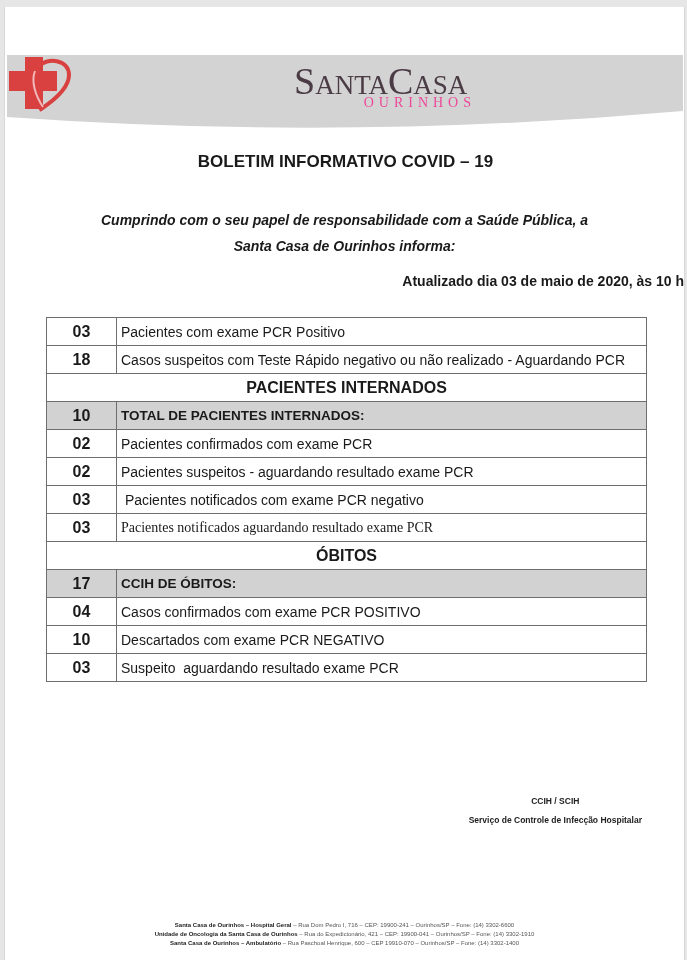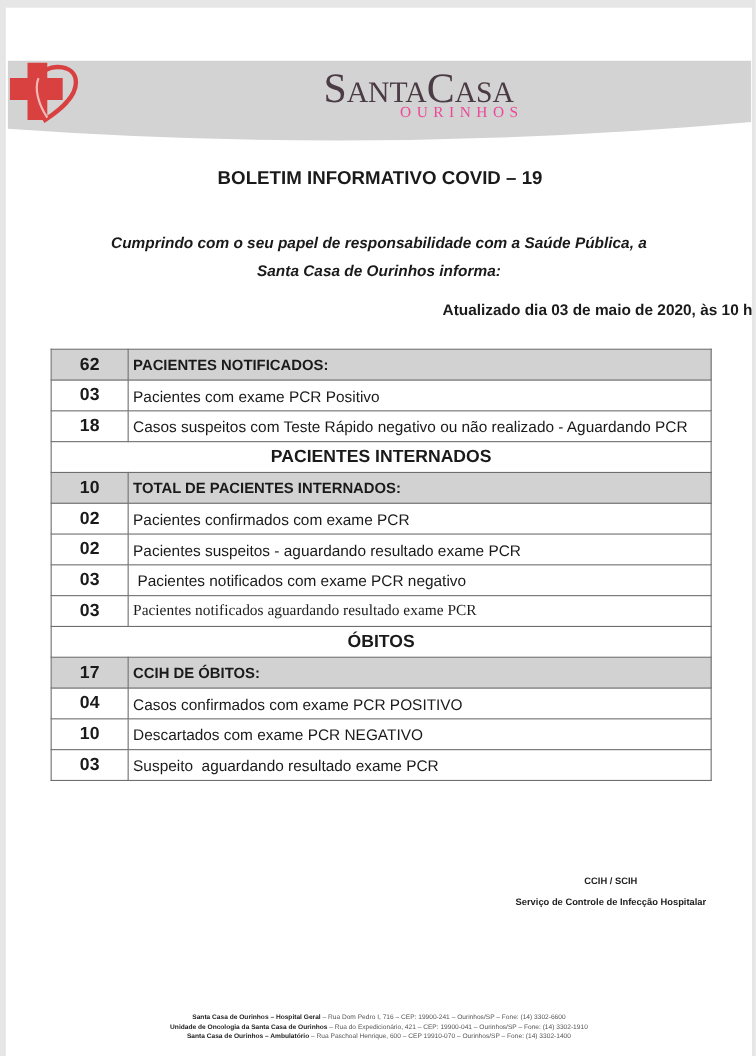--- a/index.html
+++ b/index.html
@@ -84,24 +84,20 @@
 
   <div class="intro">
     <div>Cumprindo com o seu papel de responsabilidade com a Saúde Pública, a</div>
     <div>Santa Casa de Ourinhos informa:</div>
   </div>
 
   <div class="updated">Atualizado dia 03 de maio de 2020, às 10 h</div>
 
   <table class="report">
     <tbody>
-      <tr class="total">
-        <td class="num">62</td>
-        <td class="lbl">PACIENTES NOTIFICADOS:</td>
-      </tr>
       <tr>
         <td class="num">03</td>
         <td>Pacientes com exame PCR Positivo</td>
       </tr>
       <tr>
         <td class="num">18</td>
         <td>Casos suspeitos com Teste Rápido negativo ou não realizado - Aguardando PCR</td>
       </tr>
 
       <tr class="section">

